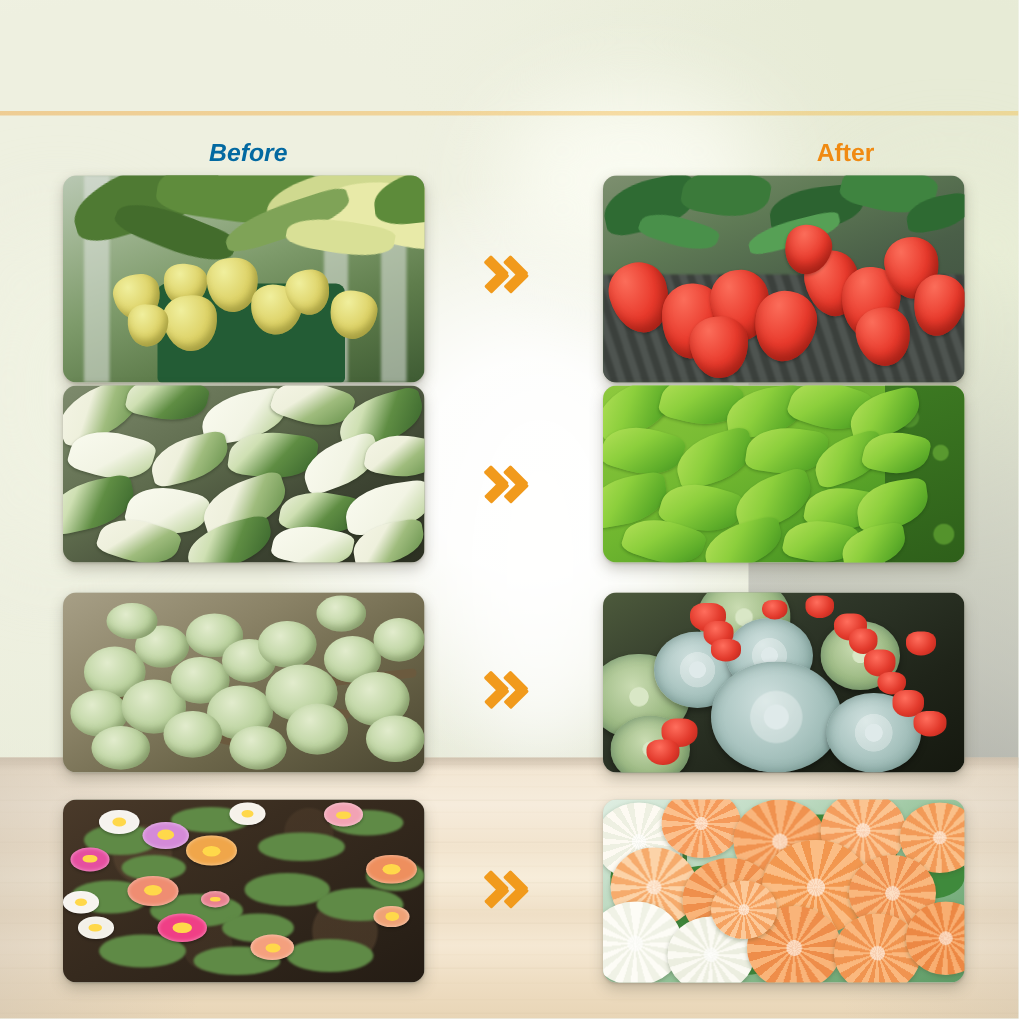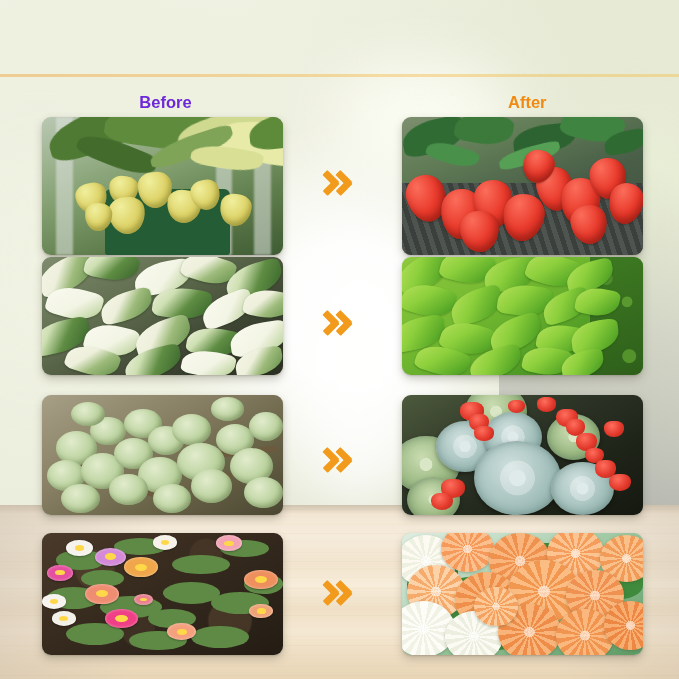--- a/index.html
+++ b/index.html
@@ -44,21 +44,21 @@
   .banner{position:absolute;left:0;top:0;width:679px;height:74px;z-index:5;}
   .banner-title{position:absolute;inset:0;display:flex;align-items:center;justify-content:center;
     color:#fff;font-weight:bold;font-size:28.5px;letter-spacing:.2px;
     text-shadow:0 1px 2px rgba(150,90,0,.25);white-space:nowrap;}
   .banner-underline{position:absolute;left:0;top:74px;width:679px;height:3px;
     background:linear-gradient(90deg,#ef8b05,#f7a71d 55%,#f6b427);opacity:.35;z-index:5;}
 
   
   .col-label{position:absolute;z-index:6;color:#f08a12;font-weight:bold;font-size:16.5px;}
   .label-before{left:128px;top:93px;width:75px;text-align:center;}
-  .label-after{left:508px;top:93px;width:75px;text-align:left;}
+  .label-after{left:508px;top:93px;width:75px;text-align:right;}
 
   
   .card{position:absolute;border-radius:9px;overflow:hidden;z-index:4;
     box-shadow:0 4px 9px rgba(90,85,70,.30), 0 1px 2px rgba(80,75,60,.22);
     background:#cfd3c4;}
   .card .art{position:absolute;inset:0;}
 
   
   .arrow{position:absolute;z-index:6;width:40px;height:46px;}
   .chev{position:absolute;top:0;width:17px;height:46px;}
@@ -185,21 +185,21 @@
       <div class="grain" style="top: 150px; opacity: 0.16;"></div>
       <div class="grain" style="top: 161px; opacity: 0.16;"></div>
       <div class="grain" style="top: 170px; opacity: 0.3;"></div>
     </div>
   <div class="table-edge"></div>
   <div class="table-left-shadow"></div>
   <div class="table-right-shadow"></div>
 
   <div class="banner-underline"></div>
 
-  <div class="col-label label-before" style="color: #6d28d9;">Before</div>
+  <div class="col-label label-before" style="color: #0369a1; font-style: italic;">Before</div>
   <div class="col-label label-after" style="color: rgb(240, 138, 18);">After</div>
 
   <div id="cards">
       <div class="card" style="left: 42px; top: 117px; width: 241px; height: 138px;">
         <div class="art a1l">
           <div class="post" style="left: 6%;"></div>
           <div class="post" style="left: 72%;"></div>
           <div class="post" style="left: 88%;"></div>
           <div class="pot" style=""></div>
           <div class="leaf" style="left: 2%; top: -4%; width: 42%; height: 30%; background: rgb(79, 122, 51); transform: rotate(-16deg); filter: blur(0.3px);"></div>

